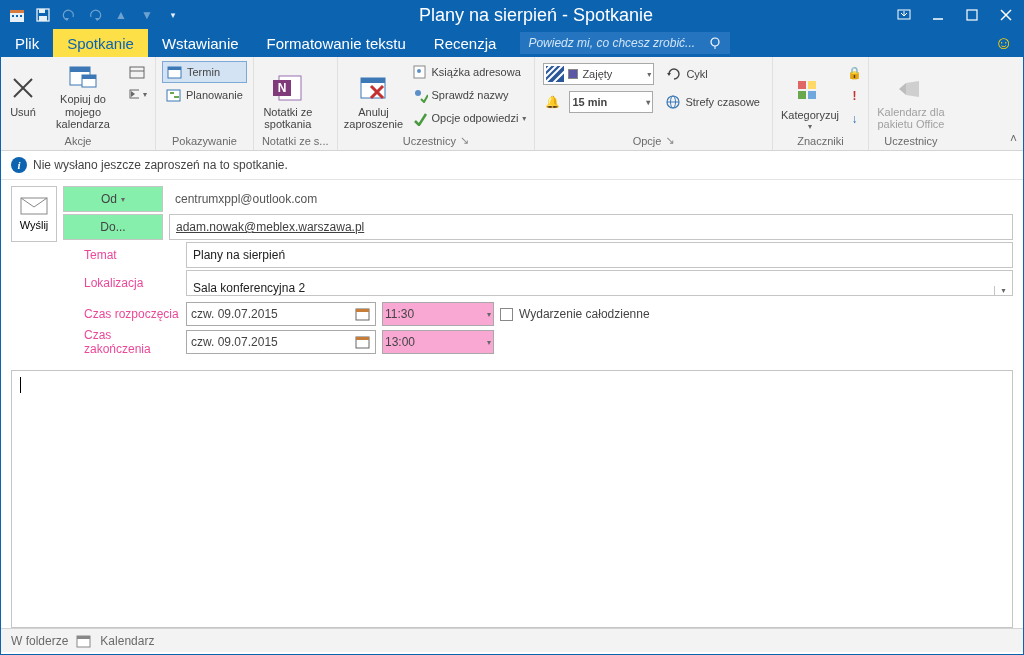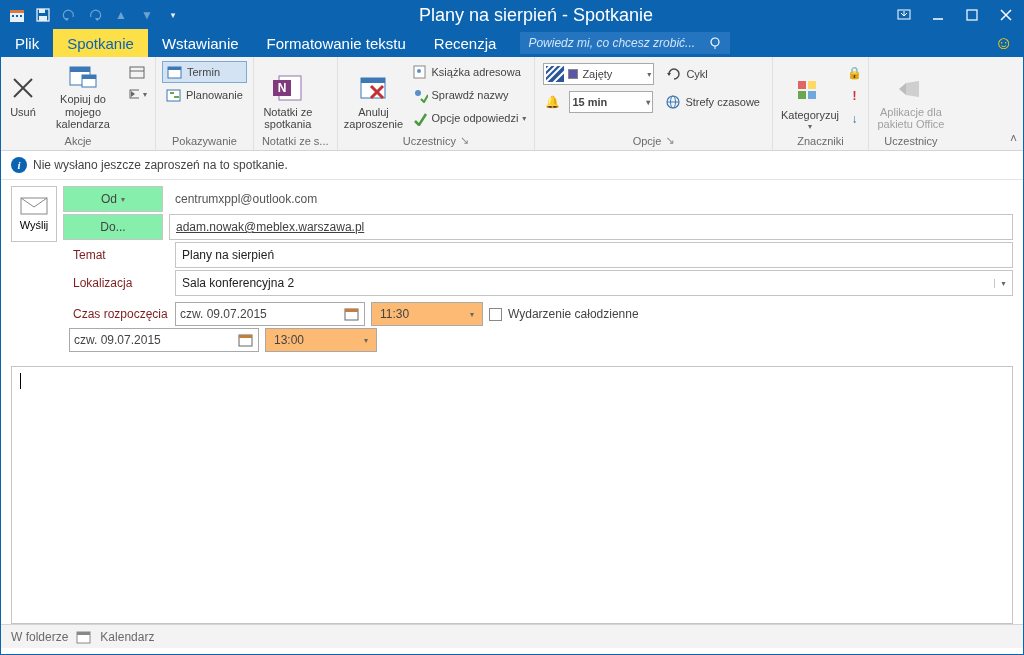--- a/index.html
+++ b/index.html
@@ -24,27 +24,27 @@
 .bigicon { width: 32px; height: 32px; display: flex; align-items: center; justify-content: center; margin-bottom: 2px; }
 .smallbtn { display: flex; align-items: center; gap: 4px; height: 22px; padding: 0 4px; font-size: 11px; color: #444; }
 .smallbtn.active { background: #d4e3f3; border: 1px solid #7da9d6; }
 .col { display:flex; flex-direction:column; }
 .combo { display:flex; align-items:center; border:1px solid #a9a9a9; background:#fff; height:22px; padding:0 2px; font-size:11px; color:#444; }
 .infobar { background:#fff; display:flex; align-items:center; padding:6px 10px; border-bottom:1px solid #e3e3e3; color:#444; font-size:12px; gap:6px; }
 .infoicon { width:16px; height:16px; border-radius:50%; background:#0c63b0; color:#fff; display:flex; align-items:center; justify-content:center; font-style:italic; font-weight:bold; font-size:11px; font-family: Georgia, serif;}
 .form { padding: 6px 10px 4px; }
 .row { display:flex; align-items:center; margin-bottom:2px; gap:6px; }
 .sendcell { width:46px; display:flex; flex-direction:column; align-items:center; justify-content:center; border:1px solid #c5c5c5; padding:8px 2px; margin-right:6px; }
-.labelcell { width:100px; font-size:12px; color:#7f1d1d; padding-left:4px;}
+.labelcell { width:100px; font-size:12px; color:#ec4899; padding-left:4px;margin-left:11px;}
 .btn-field { width:100px; height:26px; border:1px solid #c5c5c5; background:#86efac; display:flex; align-items:center; justify-content:center; font-size:12px; color:#444; }
 .input { flex:1; height:26px; border:1px solid #c5c5c5; background:#fff; padding:0 6px; font-size:12px; color:#222; display:flex; align-items:center; }
 .input.email { text-decoration: underline; color:#404040;}
 .loc-dd { width:18px; border-left:1px solid #c5c5c5; display:flex; align-items:center; justify-content:center; background:#fff;}
 .datebox { width:190px; height:24px; border:1px solid #a9a9a9; background:#fff; display:flex; align-items:center; justify-content:space-between; padding:0 4px; font-size:12px; color:#444;}
-.timebox { width:112px; height:24px; border:1px solid #a9a9a9; background:#fdba74; display:flex; align-items:center; justify-content:space-between; padding:0 8px; font-size:12px; color:#444;}
+.timebox { width:112px; height:24px; border:1px solid #a9a9a9; background:#f9a8d4; display:flex; align-items:center; justify-content:space-between; padding:0 2px; font-size:12px; color:#444;}
 .chk { width:13px; height:13px; border:1px solid #888; background:#fff; }
 .body-area { margin:8px 10px 0; border:1px solid #c5c5c5; height:258px; padding:6px; font-size:14px; position:relative; }
 .cursor { position:absolute; left:8px; top:6px; width:1px; height:16px; background:#000; }
 .statusbar { height:24px; background:#f3f3f3; border-top:1px solid #d4d4d4; display:flex; align-items:center; padding:0 10px; gap:8px; font-size:12px; color:#6a6a6a;}
 .caret { font-size:8px; color:#666; }
 svg { display:block; }
 .launcher{ font-size:11px; color:#888;}
 .collapse-caret{ position:absolute; right:6px; bottom:4px; color:#6a6a6a; font-size:12px;}
 .stack-small{ display:flex; flex-direction:column; gap:1px;}
 </style>
@@ -343,21 +343,21 @@
 
   <div class="group" style="border-right:none;">
     <div class="group-body">
       <div class="bigbtn" style="width:76px; color:#a0a0a0;">
         <span class="bigicon">
             <svg width="28" height="26">
               <path d="M2 14 L9 20 L9 8 Z" fill="#bdbdbd"></path>
               <path d="M9 8 L22 6 L22 22 L9 20 Z" fill="#cfcfcf"></path>
             </svg>
           </span>
-        <span>Aplikacje dla pakietu Office</span>
+        <span>Kalendarz dla pakietu Office</span>
       </div>
     </div>
     <div class="group-label">Uczestnicy</div>
   </div>
   <span class="collapse-caret">˄</span>
 </div>
 
 <div class="infobar">
   <span class="infoicon">i</span>
   <span>Nie wysłano jeszcze zaproszeń na to spotkanie.</span>
@@ -389,21 +389,21 @@
     </div>
   </div>
   <div class="row">
     <div style="width:52px;"></div>
     <div class="labelcell">Temat</div>
     <div class="input">Plany na sierpień</div>
   </div>
   <div class="row">
     <div style="width:52px;"></div>
     <div class="labelcell">Lokalizacja</div>
-    <div class="input" style="padding-right:0;">
+    <div class="input" style="padding-right:0;align-items:flex-end;">
       <span style="flex:1;">Sala konferencyjna 2</span>
       <span class="loc-dd">
           <span class="caret">▾</span>
         </span>
     </div>
   </div>
   <div class="row" style="margin-top:6px;">
     <div style="width:52px;"></div>
     <div class="labelcell">Czas rozpoczęcia</div>
     <div class="datebox">
@@ -417,20 +417,21 @@
     </div>
     <div class="timebox">
       <span>11:30</span>
       <span class="caret">▾</span>
     </div>
     <span class="chk"></span>
     <span style="color:#444;">Wydarzenie całodzienne</span>
   </div>
   <div class="row">
     <div style="width:52px;"></div>
+    <div class="labelcell">Czas zakończenia</div>
     <div class="datebox">
       <span>czw. 09.07.2015</span>
       <span>
           <svg width="16" height="16">
             <rect x="1" y="3" width="13" height="11" fill="#fff" stroke="#666"></rect>
             <rect x="1" y="3" width="13" height="3" fill="#c77d3a"></rect>
           </svg>
         </span>
     </div>
     <div class="timebox">

